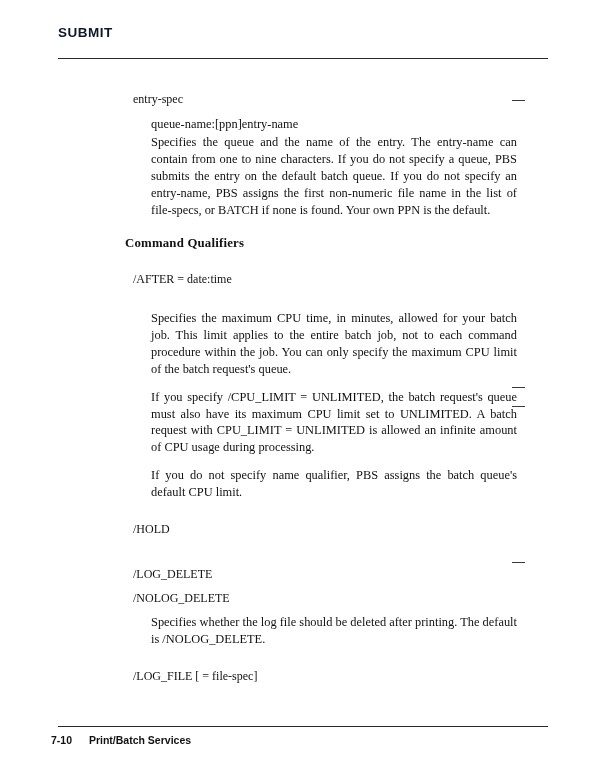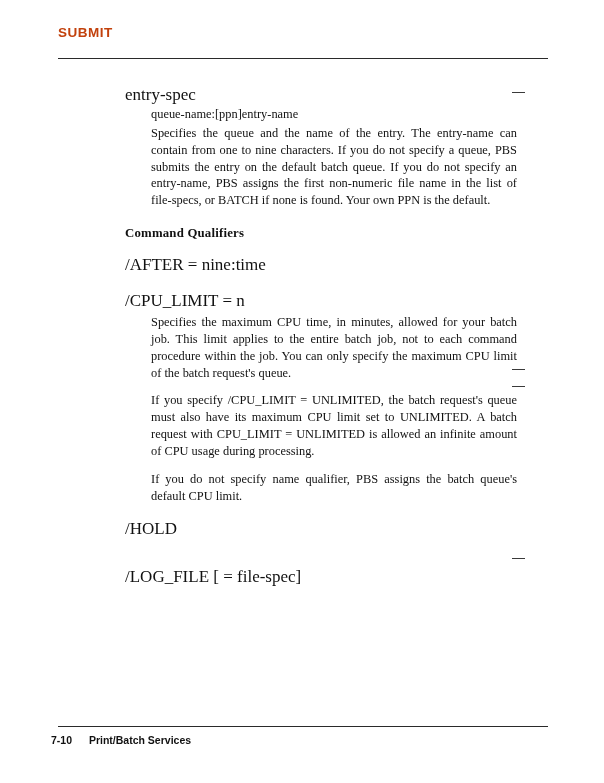--- a/index.html
+++ b/index.html
@@ -22,21 +22,21 @@
     box-sizing: border-box;
   }
   .header-title {
     position: absolute;
     left: 58px;
     top: 25px;
     font-family: "Liberation Sans", sans-serif;
     font-weight: bold;
     font-size: 13.5px;
     letter-spacing: 0.5px;
-    color: #c2410c;
+    color: #0f172a;
   }
   .rule-top {
     position: absolute;
     left: 58px;
     top: 58px;
     width: 490px;
     height: 1px;
     background: #2a2a2a;
   }
   .rule-bottom {
@@ -70,23 +70,23 @@
     width: 400px;
   }
   .tick {
     position: absolute;
     right: 0;
     width: 13px;
     height: 1px;
     background: #3a3a3a;
   }
   .term {
-    font-size: 17px;
+    font-size: 12px;
     line-height: 1.32;
-    margin: 0;
+    margin: 8px;
   }
   .term-indent {
     font-size: 12.4px;
     line-height: 1.32;
     margin: 0 0 0 26px;
   }
   .para {
     font-size: 12.4px;
     line-height: 1.36;
     margin: 2px 8px 0 26px;
@@ -125,43 +125,47 @@
       <p class="para">Specifies the queue and the name of the entry. The entry-name can contain from one to nine characters. If you do not specify a queue, PBS submits the entry on the default batch queue. If you do not specify an entry-name, PBS assigns the first non-numeric file name in the list of file-specs, or BATCH if none is found. Your own PPN is the default.</p>
     </div>
 
     <div class="gap-lg"></div>
 
     <p class="subhead">Command Qualifiers</p>
 
     <div class="gap-md"></div>
 
     <div class="block">
-      <p class="term">/AFTER = nine:time</p>
+      <p class="term">/AFTER = date:time</p>
       <div class="tick" style="top: 115px;"></div>
     </div>
 
     <div class="gap-md"></div>
 
     <div class="block">
-      <p class="term">/CPU_LIMIT = n</p>
       <p class="para">Specifies the maximum CPU time, in minutes, allowed for your batch job. This limit applies to the entire batch job, not to each command procedure within the job. You can only specify the maximum CPU limit of the batch request's queue.</p>
       <div class="tick" style="top: 96px;"></div>
       <p class="para loose">If you specify /CPU_LIMIT = UNLIMITED, the batch request's queue must also have its maximum CPU limit set to UNLIMITED. A batch request with CPU_LIMIT = UNLIMITED is allowed an infinite amount of CPU usage during processing.</p>
       <p class="para loose">If you do not specify name qualifier, PBS assigns the batch queue's default CPU limit.</p>
     </div>
 
     <div class="gap-md"></div>
 
     <div class="block">
       <div class="tick" style="top: 40px;"></div>
       <p class="term">/HOLD</p>
     </div>
 
     <div class="gap-md"></div>
 
+    <div class="block">
+      <p class="term">/LOG_DELETE</p>
+      <p class="term">/NOLOG_DELETE</p>
+      <p class="para">Specifies whether the log file should be deleted after printing. The default is /NOLOG_DELETE.</p>
+    </div>
 
     <div class="gap-md"></div>
 
     <div class="block">
       <p class="term">/LOG_FILE [ = file-spec]</p>
 
     </div>
 
   </div>
 

